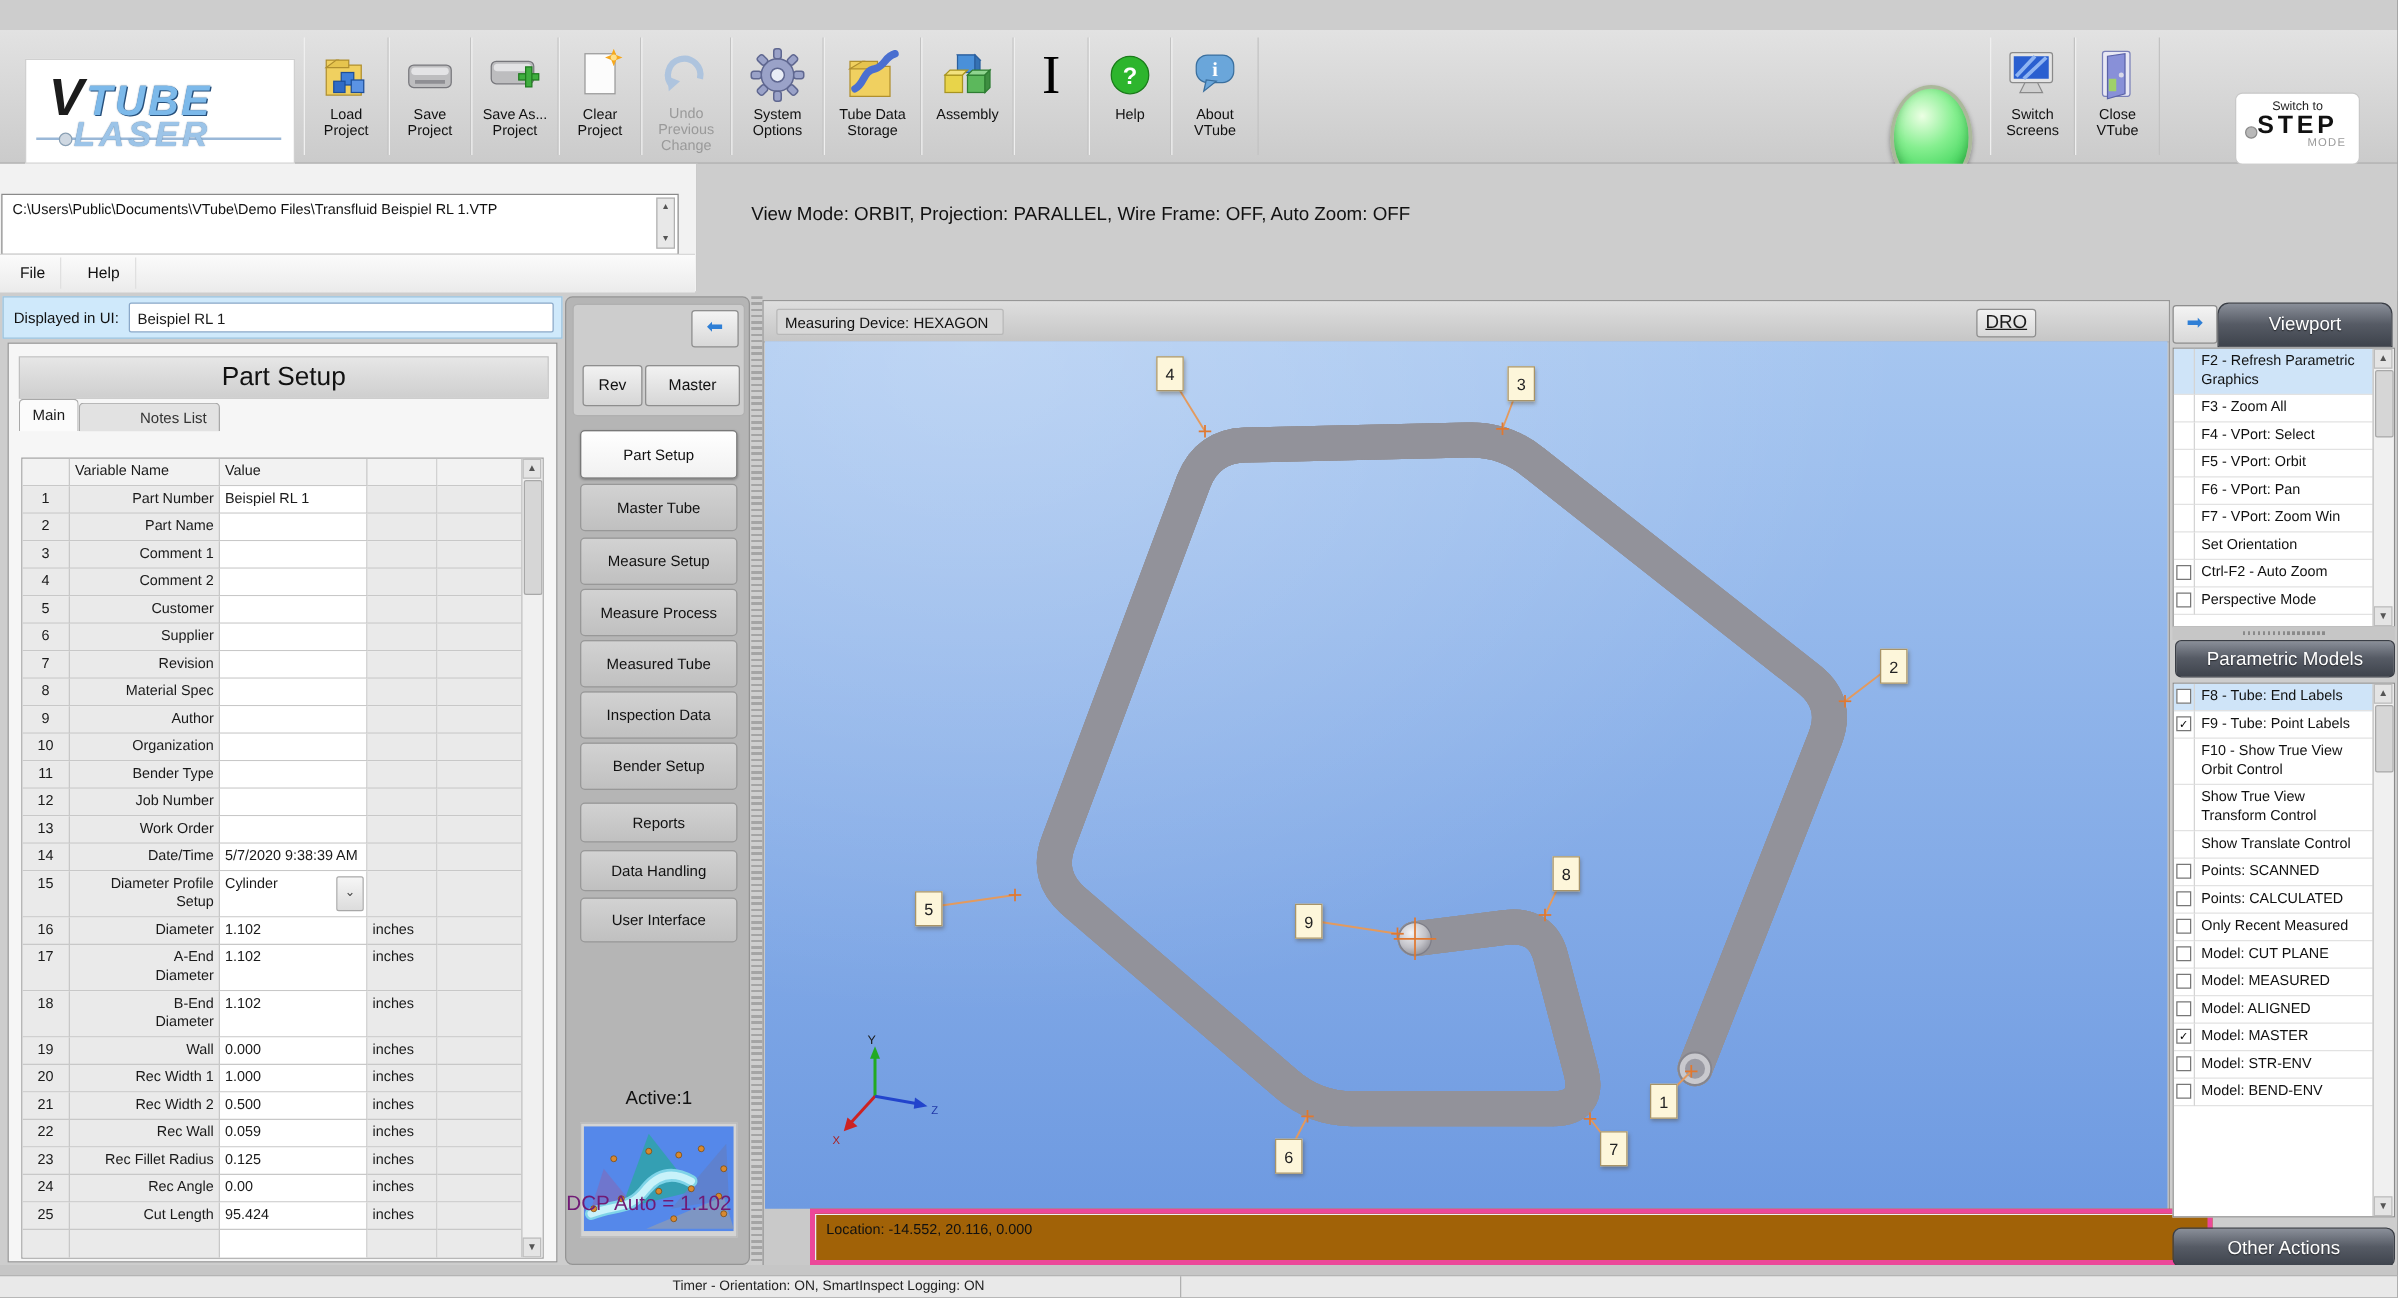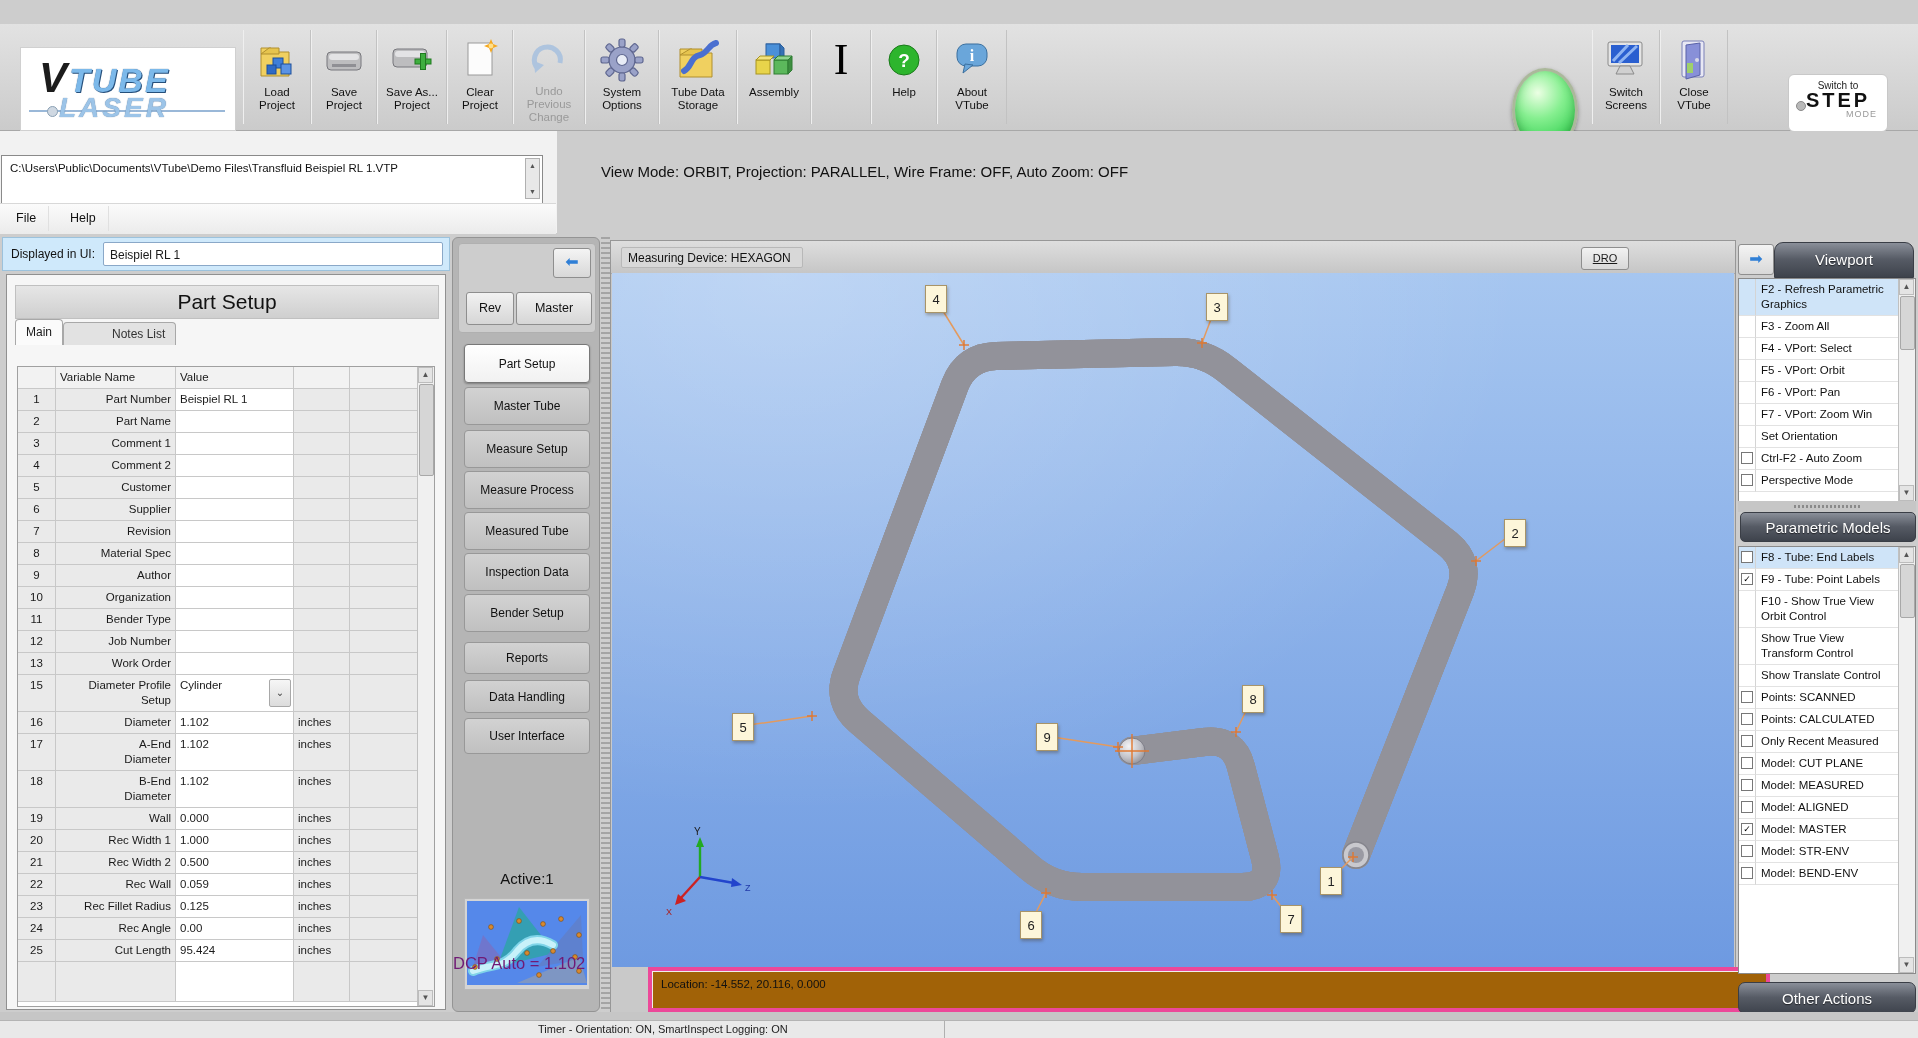--- a/index.html
+++ b/index.html
@@ -69,21 +69,21 @@
   .navbtn.active{background:linear-gradient(#ffffff,#f1f1f1);border:1px solid #787878;box-shadow:0 1px 2px rgba(0,0,0,.3);}
   .activelbl{position:absolute;left:0;width:148px;top:632px;text-align:center;font-size:15px;color:#111;}
   .thumbframe{position:absolute;left:11px;top:660px;width:126px;height:92px;background:#d4d4d4;border:1px solid #b8b8b8;padding:2px;box-sizing:border-box;}
   .dcplbl{position:absolute;left:0;width:148px;top:716px;text-align:left;font-size:16.5px;color:#701a75;}
   
   .vsplit{position:absolute;left:601px;top:237px;width:9px;height:775px;background:repeating-linear-gradient(180deg,#9a9a9a 0 2px,#cecece 2px 5px);opacity:.8;}
   
   .vpframe{position:absolute;left:610px;top:240px;width:1126px;height:776px;background:#c9c9c9;border:1px solid #979797;box-sizing:border-box;}
   .vphead{position:absolute;left:0;top:0;width:100%;height:32px;background:linear-gradient(#dedede,#c6c6c6);border-bottom:1px solid #aaa;}
   .devlbl{position:absolute;left:10px;top:6px;width:182px;height:21px;background:#d8d8d8;border:1px solid #b8b8b8;border-radius:2px;font-size:12px;line-height:21px;padding-left:6px;box-sizing:border-box;color:#111;}
-  .drobtn{position:absolute;right:106px;top:6px;width:46px;height:21px;background:linear-gradient(#f2f2f2,#d8d8d8);border:1px solid #8e8e8e;border-radius:3px;font-size:11px;text-align:center;line-height:20px;text-decoration:underline;}
+  .drobtn{position:absolute;right:106px;top:6px;width:46px;height:21px;background:linear-gradient(#f2f2f2,#d8d8d8);border:1px solid #8e8e8e;border-radius:3px;font-size:15px;text-align:center;line-height:20px;text-decoration:underline;}
   .scene{position:absolute;left:1px;top:32px;width:1122px;height:694px;background:radial-gradient(ellipse at 15% 0%,rgba(255,255,255,.28),transparent 55%),linear-gradient(#a6c6f0,#6e9ae1);overflow:hidden;}
   .locbar{position:absolute;left:1px;bottom:3px;width:1122px;height:45px;background:#a16207;border:4px solid #ec4899;box-shadow:inset 1px 1px 0 #eee;box-sizing:border-box;margin-left:36px;}
   .locbar .ltext{position:absolute;left:9px;top:7px;font-size:11.5px;color:#111;}
   .pt{position:absolute;width:20px;height:26px;background:#fdf6da;border:1px solid #a89468;box-shadow:1px 2px 3px rgba(70,50,20,.35);font-size:13px;display:flex;align-items:center;justify-content:center;color:#222;}
   
   .rarrow{position:absolute;left:1738px;top:244px;width:34px;height:29px;background:linear-gradient(#f4f4f4,#d8d8d8);border:1px solid #8e8e8e;border-radius:3px;text-align:center;line-height:27px;font-size:16px;color:#2f7fd6;}
   .dhead{position:absolute;background:linear-gradient(#8a8f99,#565b65 48%,#3e434c);color:#fff;text-align:center;font-size:15px;border:1px solid #3a3e46;box-sizing:border-box;text-shadow:0 1px 1px rgba(0,0,0,.6);}
   .list{position:absolute;left:1738px;width:178px;background:#fff;border:1px solid #8a8a8a;overflow:hidden;box-sizing:border-box;}
   .lrow{display:flex;width:160px;}
   .lgut{width:16px;border-right:1px solid #d4d4d4;border-bottom:1px solid #e2e2e2;position:relative;flex-shrink:0;}
@@ -398,20 +398,27 @@
             <div class="pcell c-num">12</div>
             <div class="pcell c-name">Job Number</div>
             <div class="pcell c-val"></div>
             <div class="pcell c-unit"></div>
             <div class="pcell c-fill"></div>
           </div>
           <div class="prow">
             <div class="pcell c-num">13</div>
             <div class="pcell c-name">Work Order</div>
             <div class="pcell c-val"></div>
+            <div class="pcell c-unit"></div>
+            <div class="pcell c-fill"></div>
+          </div>
+          <div class="prow">
+            <div class="pcell c-num">14</div>
+            <div class="pcell c-name">Date/Time</div>
+            <div class="pcell c-val">5/7/2020 9:38:39 AM</div>
             <div class="pcell c-unit"></div>
             <div class="pcell c-fill"></div>
           </div>
           <div class="prow">
             <div class="pcell c-num">15</div>
             <div class="pcell c-name">Diameter Profile
 Setup</div>
             <div class="pcell c-val">Cylinder<span class="dd">⌄</span></div>
             <div class="pcell c-unit"></div>
             <div class="pcell c-fill"></div>

